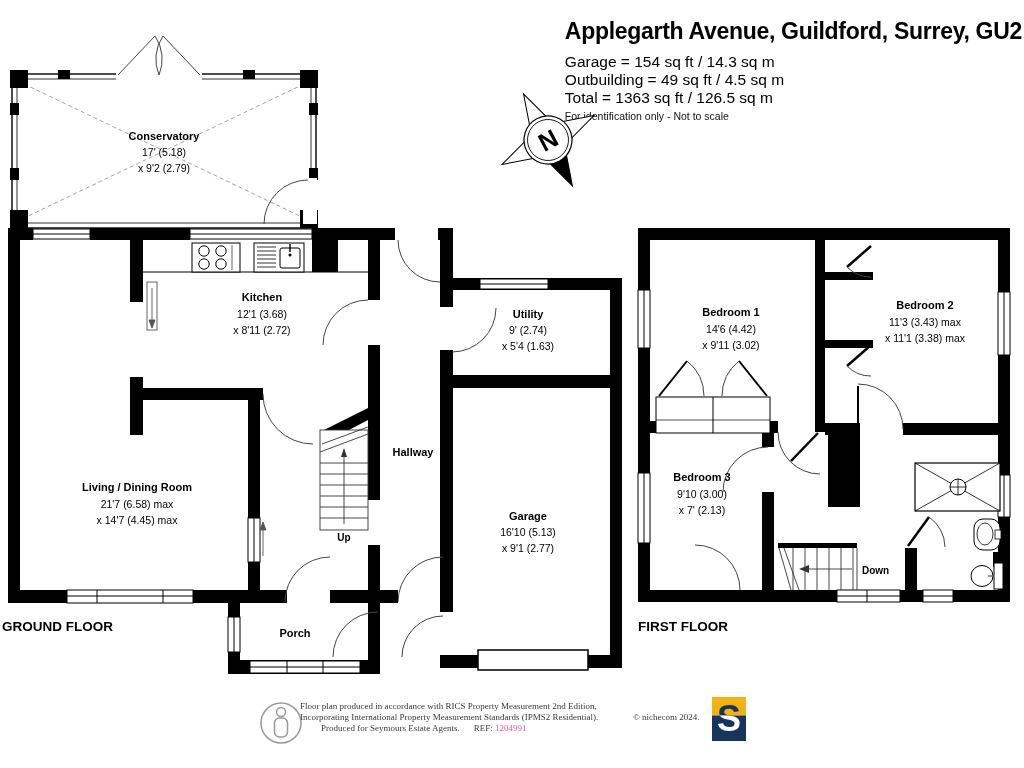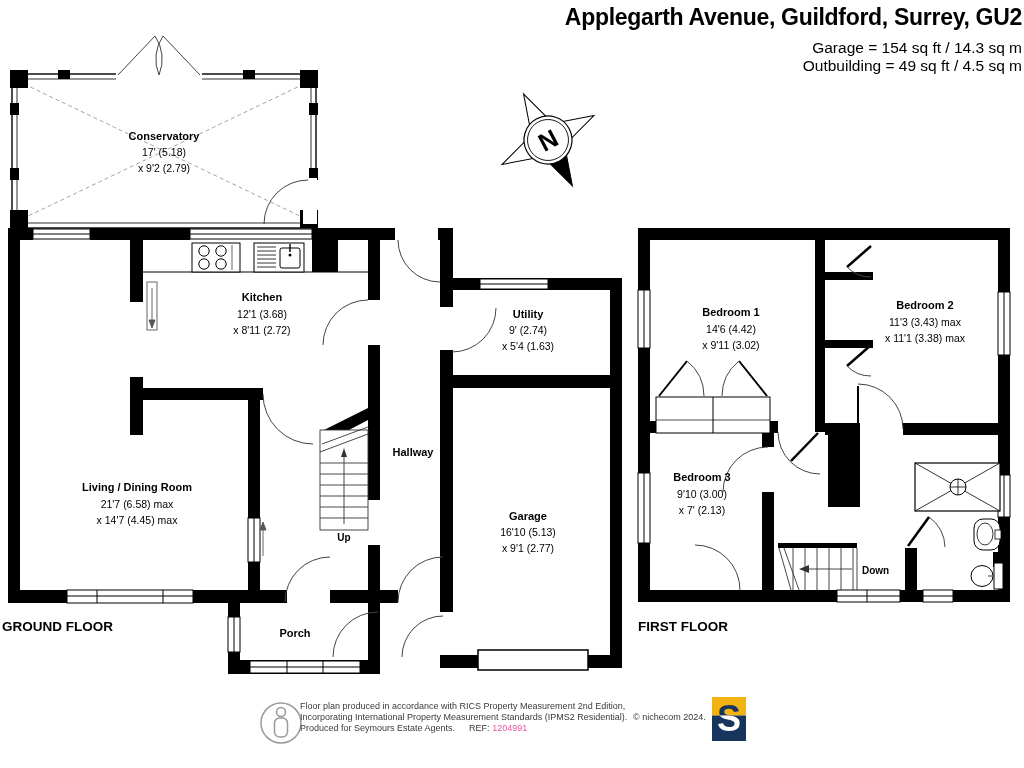--- a/index.html
+++ b/index.html
@@ -1,49 +1,51 @@
 <!DOCTYPE html>
 <html><head>
 <meta charset="utf-8">
 <style>
   html,body{margin:0;padding:0;background:#fff;}
   #page{position:relative;width:1024px;height:768px;background:#fff;overflow:hidden;
         font-family:"Liberation Sans", sans-serif;color:#000;}
   #plan-svg{position:absolute;left:0;top:0;}
   
-  #header{position:absolute;top:4px;right:2px;text-align:right;margin-left:48px;}
+  #header{position:absolute;top:18px;right:2px;text-align:left;margin-left:48px;}
   #header .title{font-size:23px;font-weight:bold;letter-spacing:-0.3px;}
   #header .areas{margin-top:8px;font-size:15.5px;line-height:18px;}
   #header .note{font-size:10.5px;margin-top:3px;color:#111;}
   
-  .fline{position:absolute;font-size:9px;line-height:10px;color:#3a3a3a;white-space:nowrap;}
+  .fline{position:absolute;font-size:9px;line-height:10px;color:#3a3a3a;white-space:nowrap;font-family:Liberation Serif, serif;}
   #f-line1{left:300px;top:701px;}
   #f-line2{left:300px;top:712px;text-align:right;}
   #f-copy{left:633px;top:712px;}
-  #f-line3{left:300px;top:723px;}
+  #f-line3{left:300px;top:723px;padding-left:21px;}
   #f-ref-label{margin-left:14px;}
   #f-ref-value{color:#e8589d;}
   #s-logo{position:absolute;left:712px;top:697px;width:34px;height:44px;}
   svg text{font-family:"Liberation Sans", sans-serif;}
   .rname{font-size:11px;font-weight:bold;}
   .rdim{font-size:10.5px;}
   .flabel{font-size:13.5px;font-weight:bold;}
   .updown{font-size:10px;font-weight:bold;}
 </style>
 </head>
 <body>
 
 <div id="page">
 
   <div id="header">
     <div class="title">Applegarth Avenue, Guildford, Surrey, GU2</div>
     <div class="areas">
       <div>Garage = 154 sq ft / 14.3 sq m</div>
       <div>Outbuilding = 49 sq ft / 4.5 sq m</div>
+      <div>Total = 1363 sq ft / 126.5 sq m</div>
     </div>
+    <div class="note">For identification only - Not to scale</div>
   </div>
 
   <svg id="plan-svg" width="1024" height="768" viewBox="0 0 1024 768">
 
     <g transform="rotate(-28 548 140)">
       <polygon points="548,88 536,127 548,121 560,127" fill="#fff" stroke="#000" stroke-width="1"></polygon>
       <polygon points="600,140 561,128 567,140 561,152" fill="#fff" stroke="#000" stroke-width="1"></polygon>
       <polygon points="496,140 535,128 529,140 535,152" fill="#fff" stroke="#000" stroke-width="1"></polygon>
       <polygon points="548,192 536,153 548,159 560,153" fill="#000" stroke="#000" stroke-width="1"></polygon>
       <circle cx="548" cy="140" r="24" fill="#fff" stroke="#000" stroke-width="1.2"></circle>

